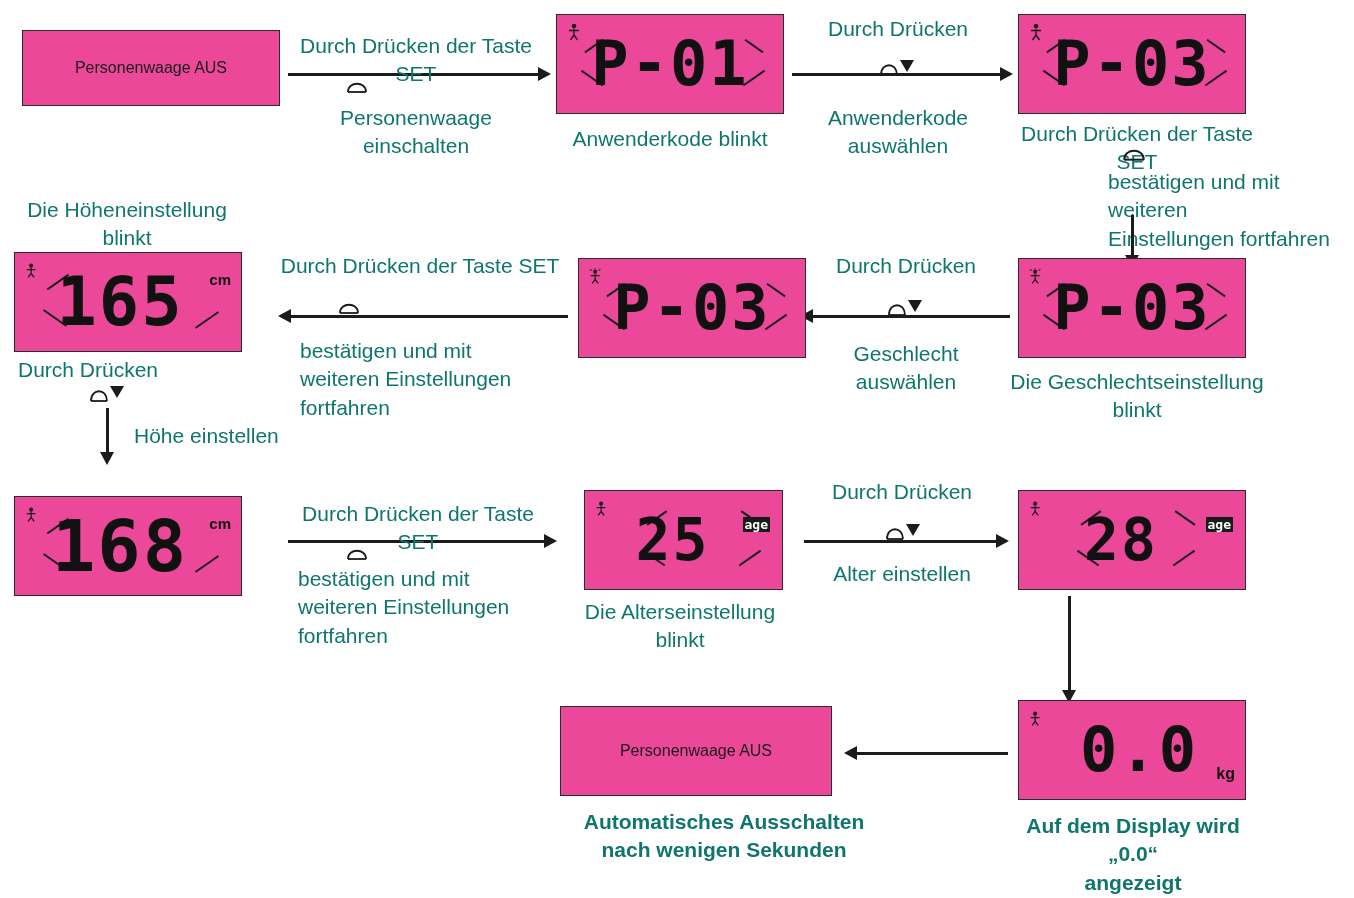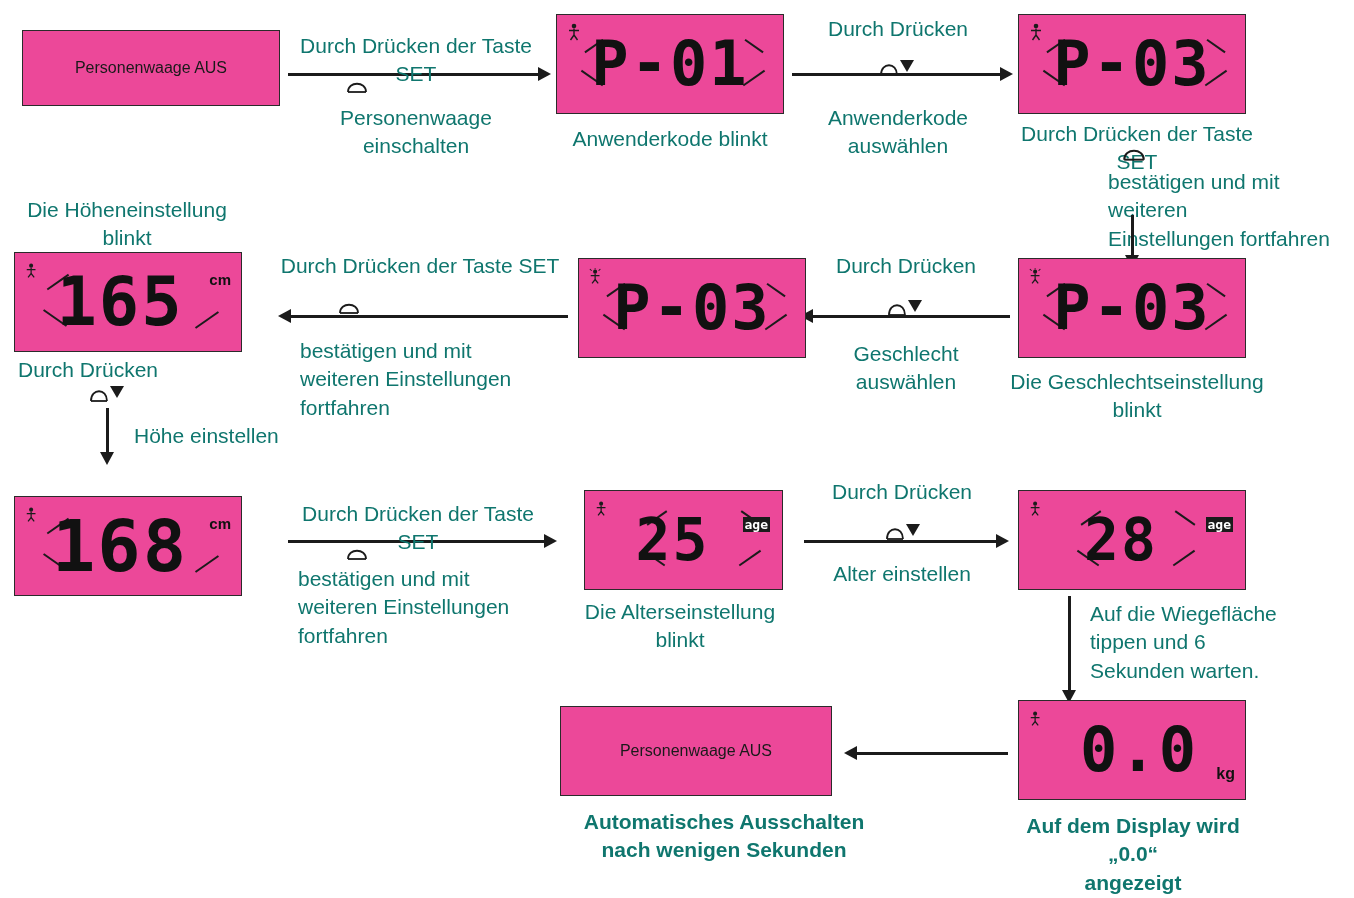--- a/index.html
+++ b/index.html
@@ -322,23 +322,20 @@
     <div class="ray" style="left:60px; top:26px; width:24px; height:2.2px; transform:rotate(-35deg);"></div>
     <div class="ray" style="left:56px; top:66px; width:26px; height:2.2px; transform:rotate(35deg);"></div>
     <div class="ray" style="left:154px; top:26px; width:24px; height:2.2px; transform:rotate(35deg);"></div>
     <div class="ray" style="left:152px; top:66px; width:26px; height:2.2px; transform:rotate(-35deg);"></div>
     <div class="digits" style="font-size:58px; padding-right:22px;">28</div>
     <div class="small-badge" style="right:12px; top:26px;">age</div>
   </div>
 
   <div class="arrow-line" style="left:1068px; top:596px; width:2.5px; height:100px;"></div>
   <div class="arrow-head down" style="left:1062px; top:690px;"></div>
-  <div class="caption left" style="left:1090px; top:600px; width:236px; white-space:pre-line;">Auf die Wiegefläche
-tippen und 6
-Sekunden warten.</div>
 
   <div class="box lcd" style="left:1018px; top:700px; width:228px; height:100px;">
     <svg class="person-icon" style="left:10px; top:8px;" viewBox="0 0 16 18">
       <circle cx="7" cy="4" r="2.3" fill="#1b1b1b"></circle>
       <path d="M7 6.5 L7 13 M2 8.5 L12 8.5 M7 13 L3.5 17.5 M7 13 L10.5 17.5" stroke="#1b1b1b" stroke-width="1.4" fill="none"></path>
     </svg>
     <div class="digits" style="font-size:62px; padding-right:26px; padding-left:40px;">0.0</div>
     <div class="unit" style="right:10px; bottom:16px; font-size:16px;">kg</div>
   </div>
   <div class="caption center bold" style="left:1000px; top:812px; width:266px; white-space:pre-line;">Auf dem Display wird „0.0“

